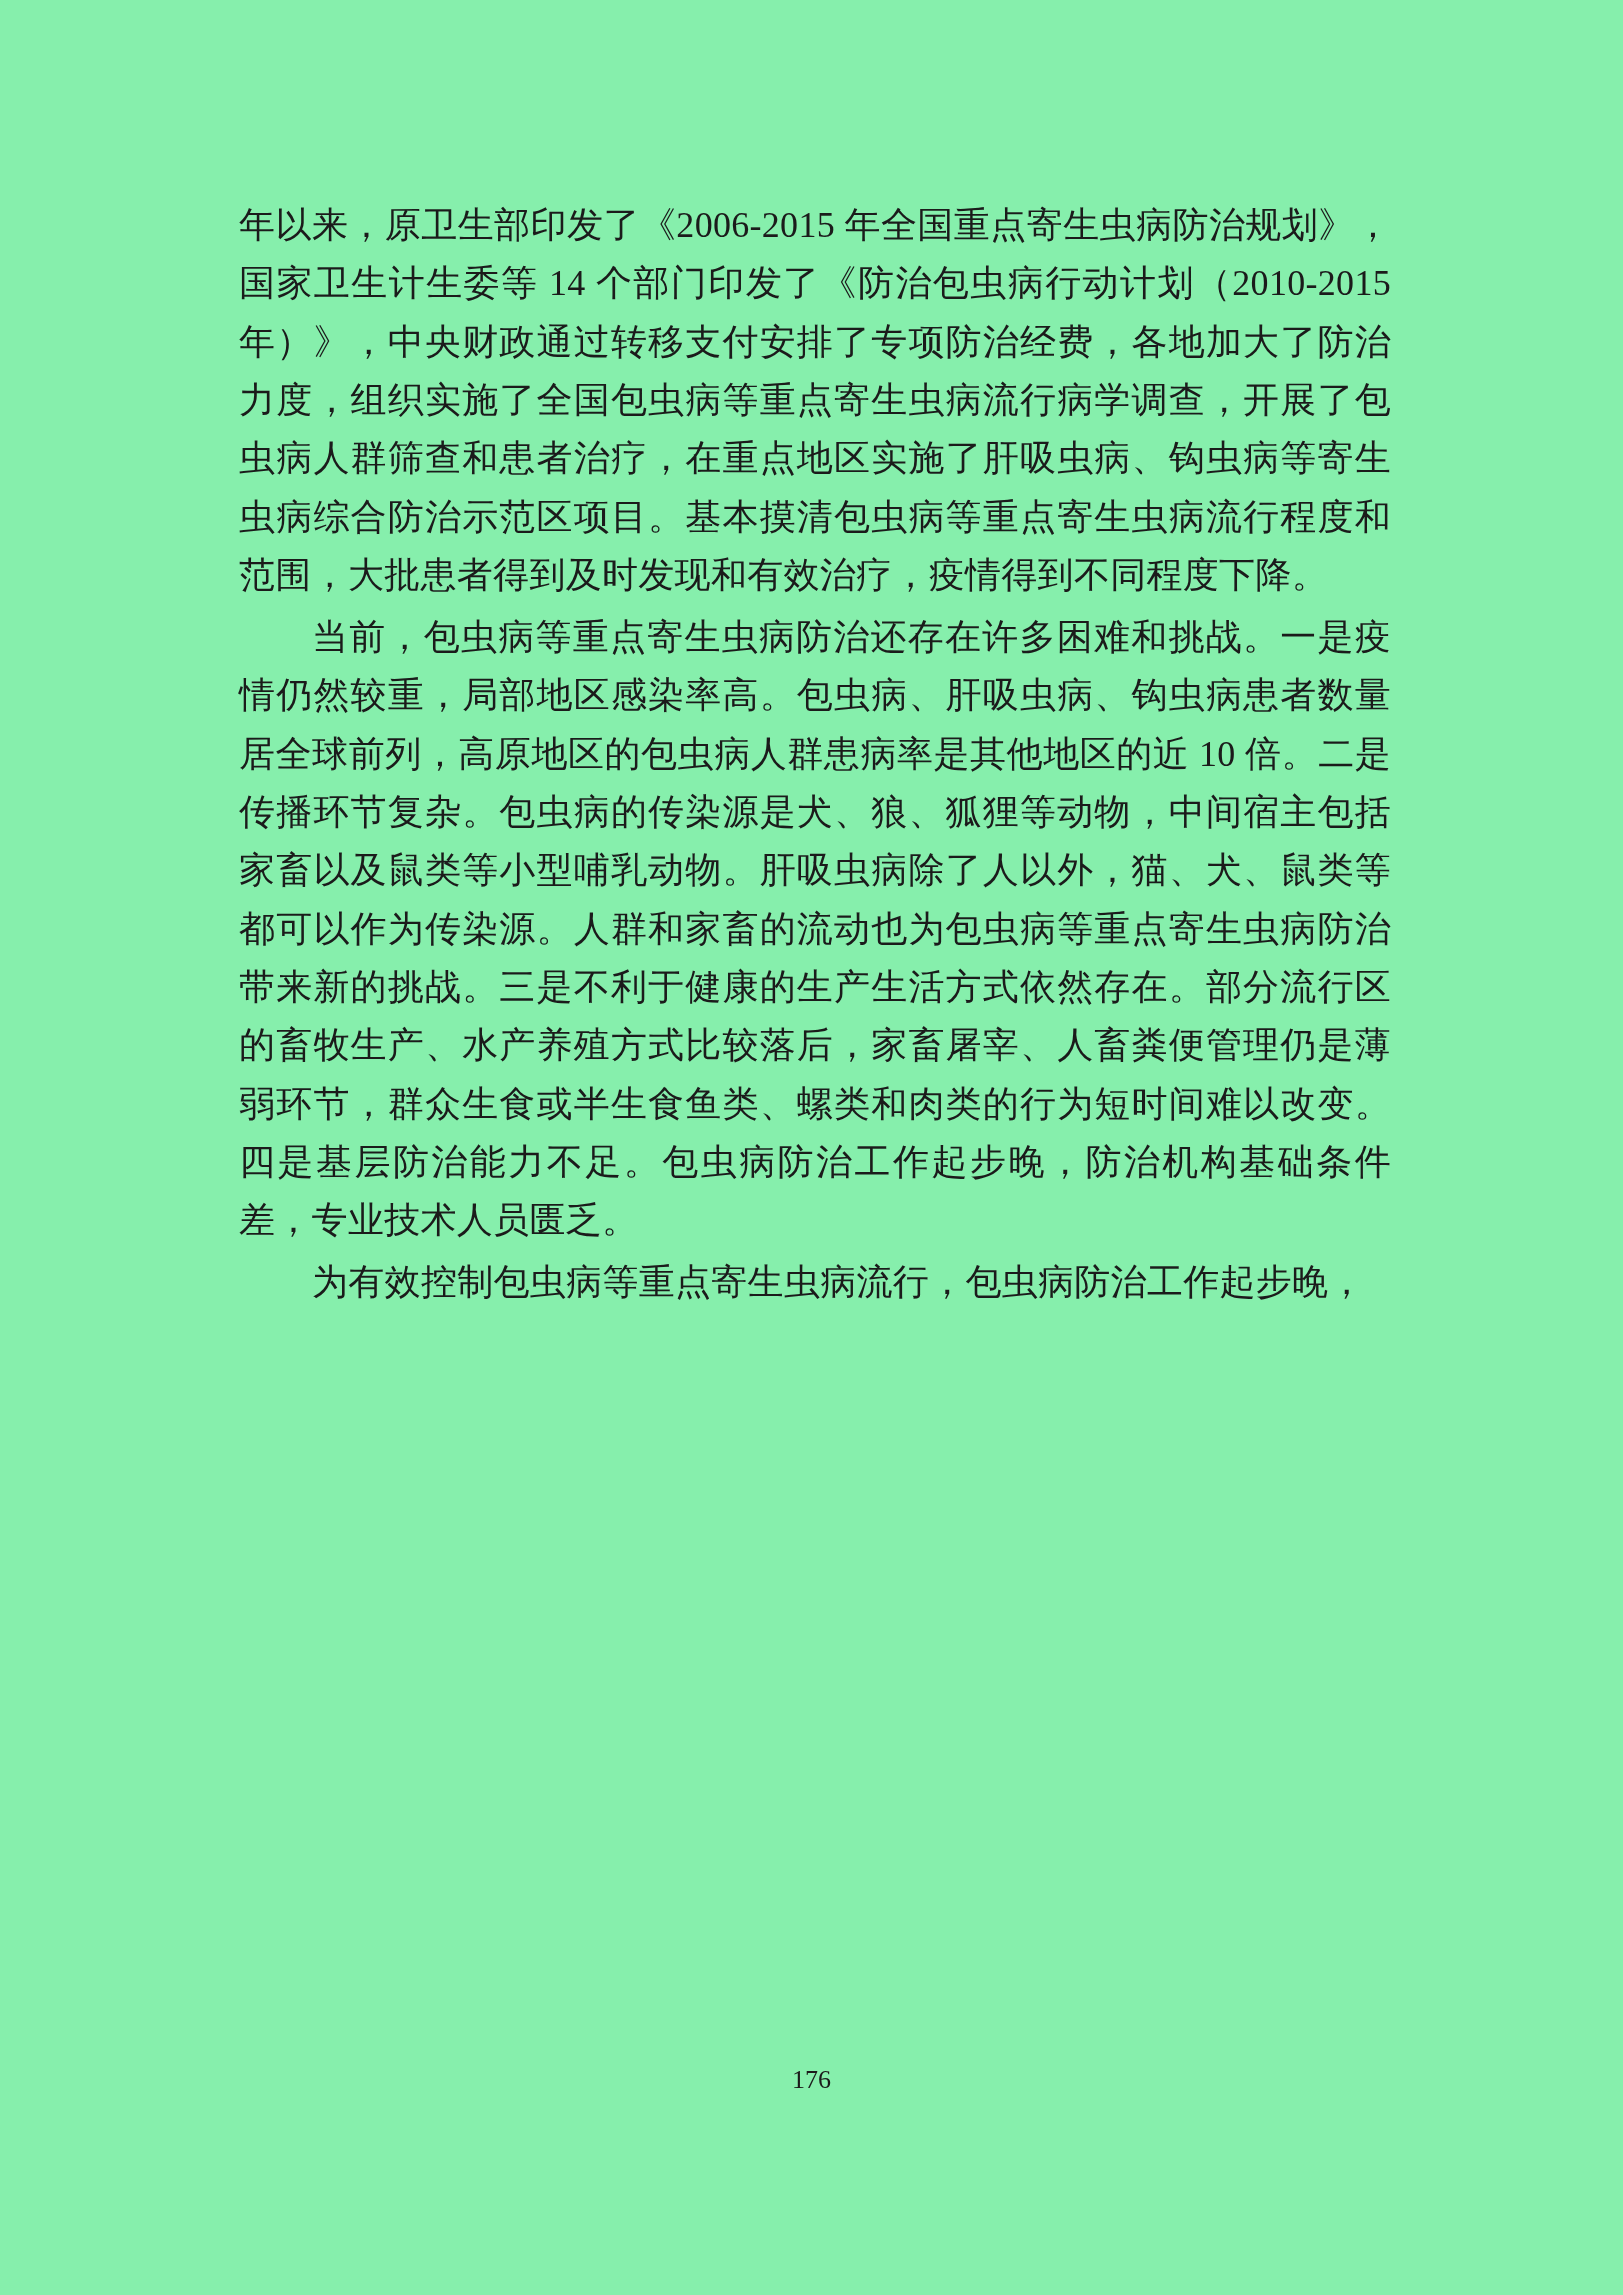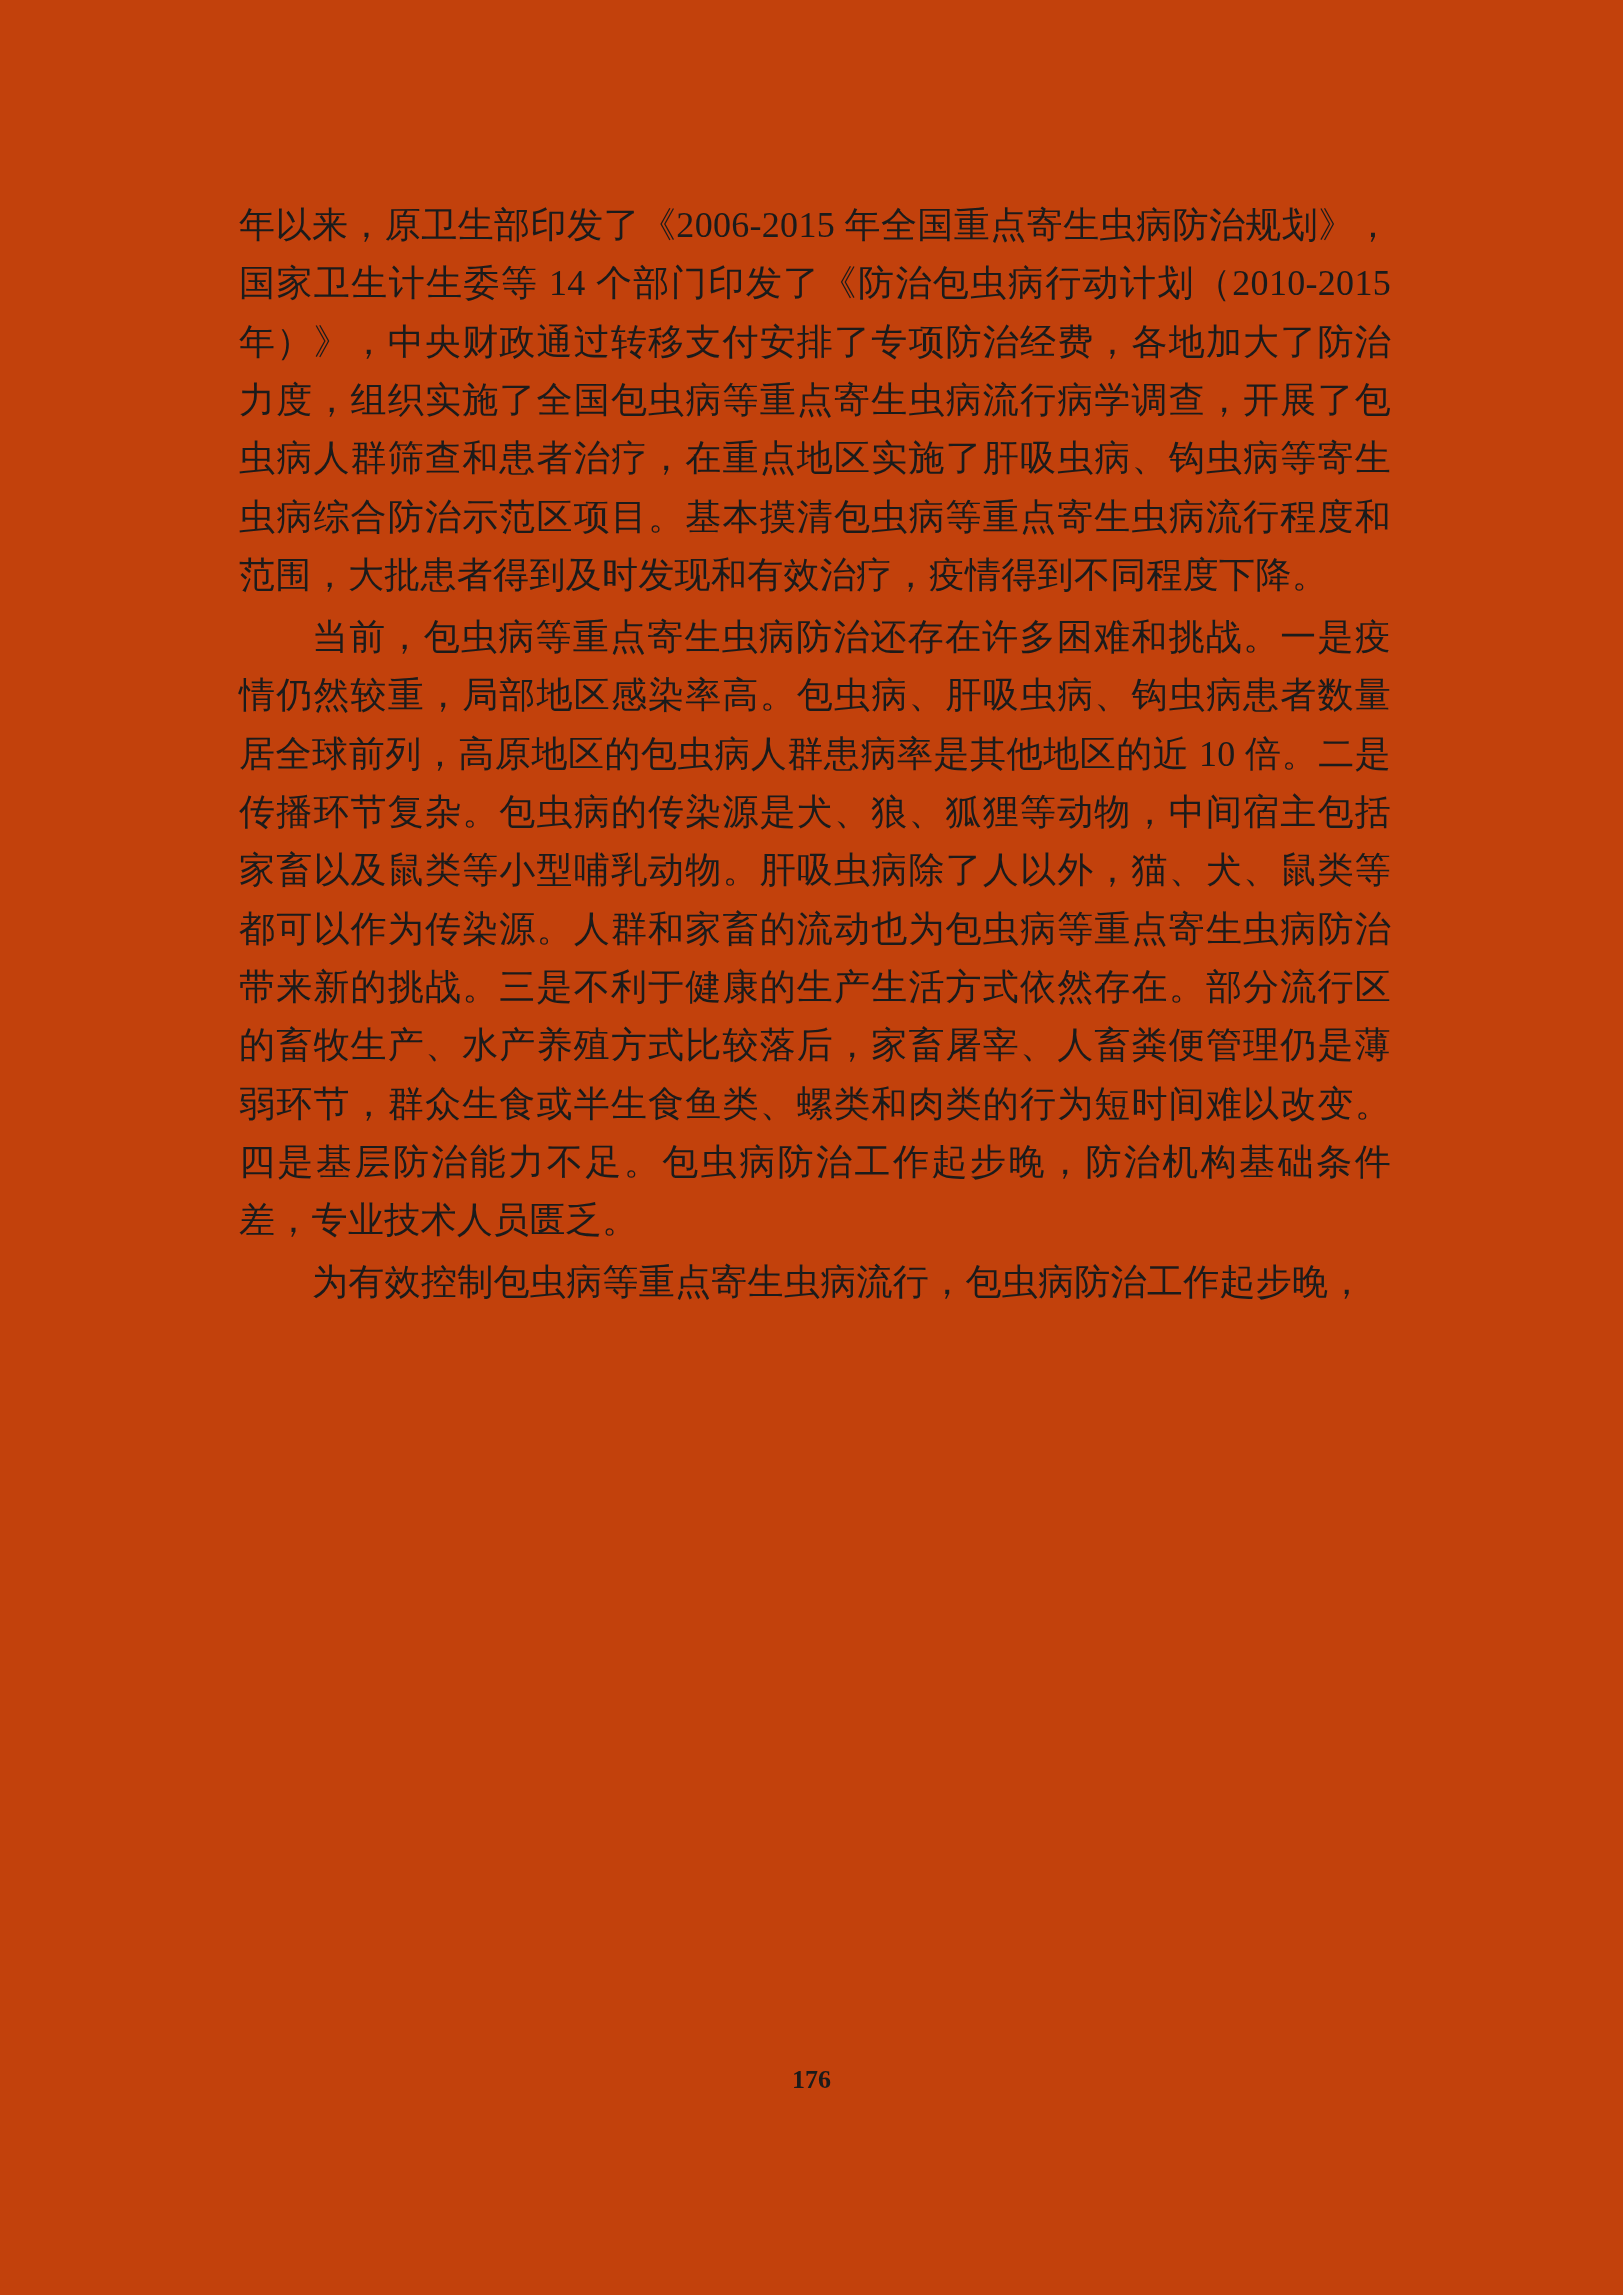--- a/index.html
+++ b/index.html
@@ -8,21 +8,21 @@
     background: #ffffff;
   }
   body {
     font-family: "Liberation Serif", "DejaVu Serif", serif;
     color: #1a1a1a;
   }
   .page {
     position: relative;
     width: 1623px;
     height: 2295px;
-    background: #c2410c;
+    background: #86efac;
     box-sizing: border-box;
     overflow: hidden;
   }
   .content {
     position: absolute;
     left: 239px;
     top: 196px;
     width: 1152px;
   }
   .para {
@@ -41,21 +41,21 @@
   .indent {
     text-indent: 73px;
   }
   .page-number {
     position: absolute;
     left: 0;
     right: 0;
     top: 2065px;
     text-align: center;
     font-size: 26px;
-    font-weight: bold;
+    font-weight: normal;
     color: #1b1b1b;
     font-family: "Liberation Serif", "DejaVu Serif", serif;
   }
 </style>
 </head>
 <body>
 
 <div class="page">
 
   <div class="content">

